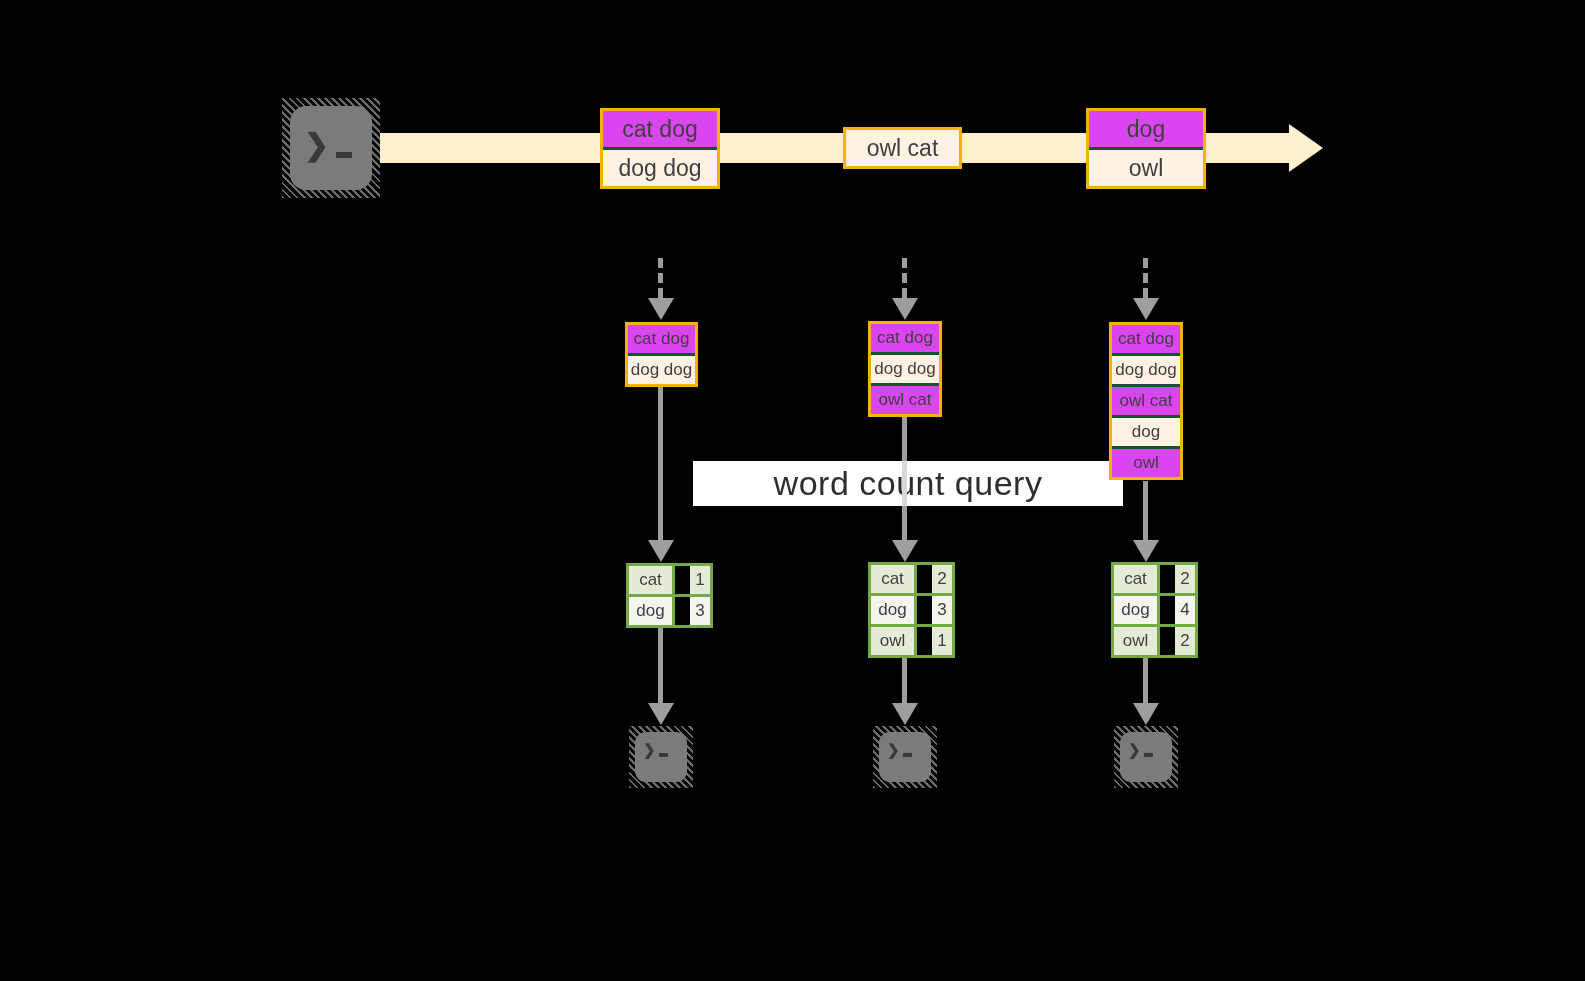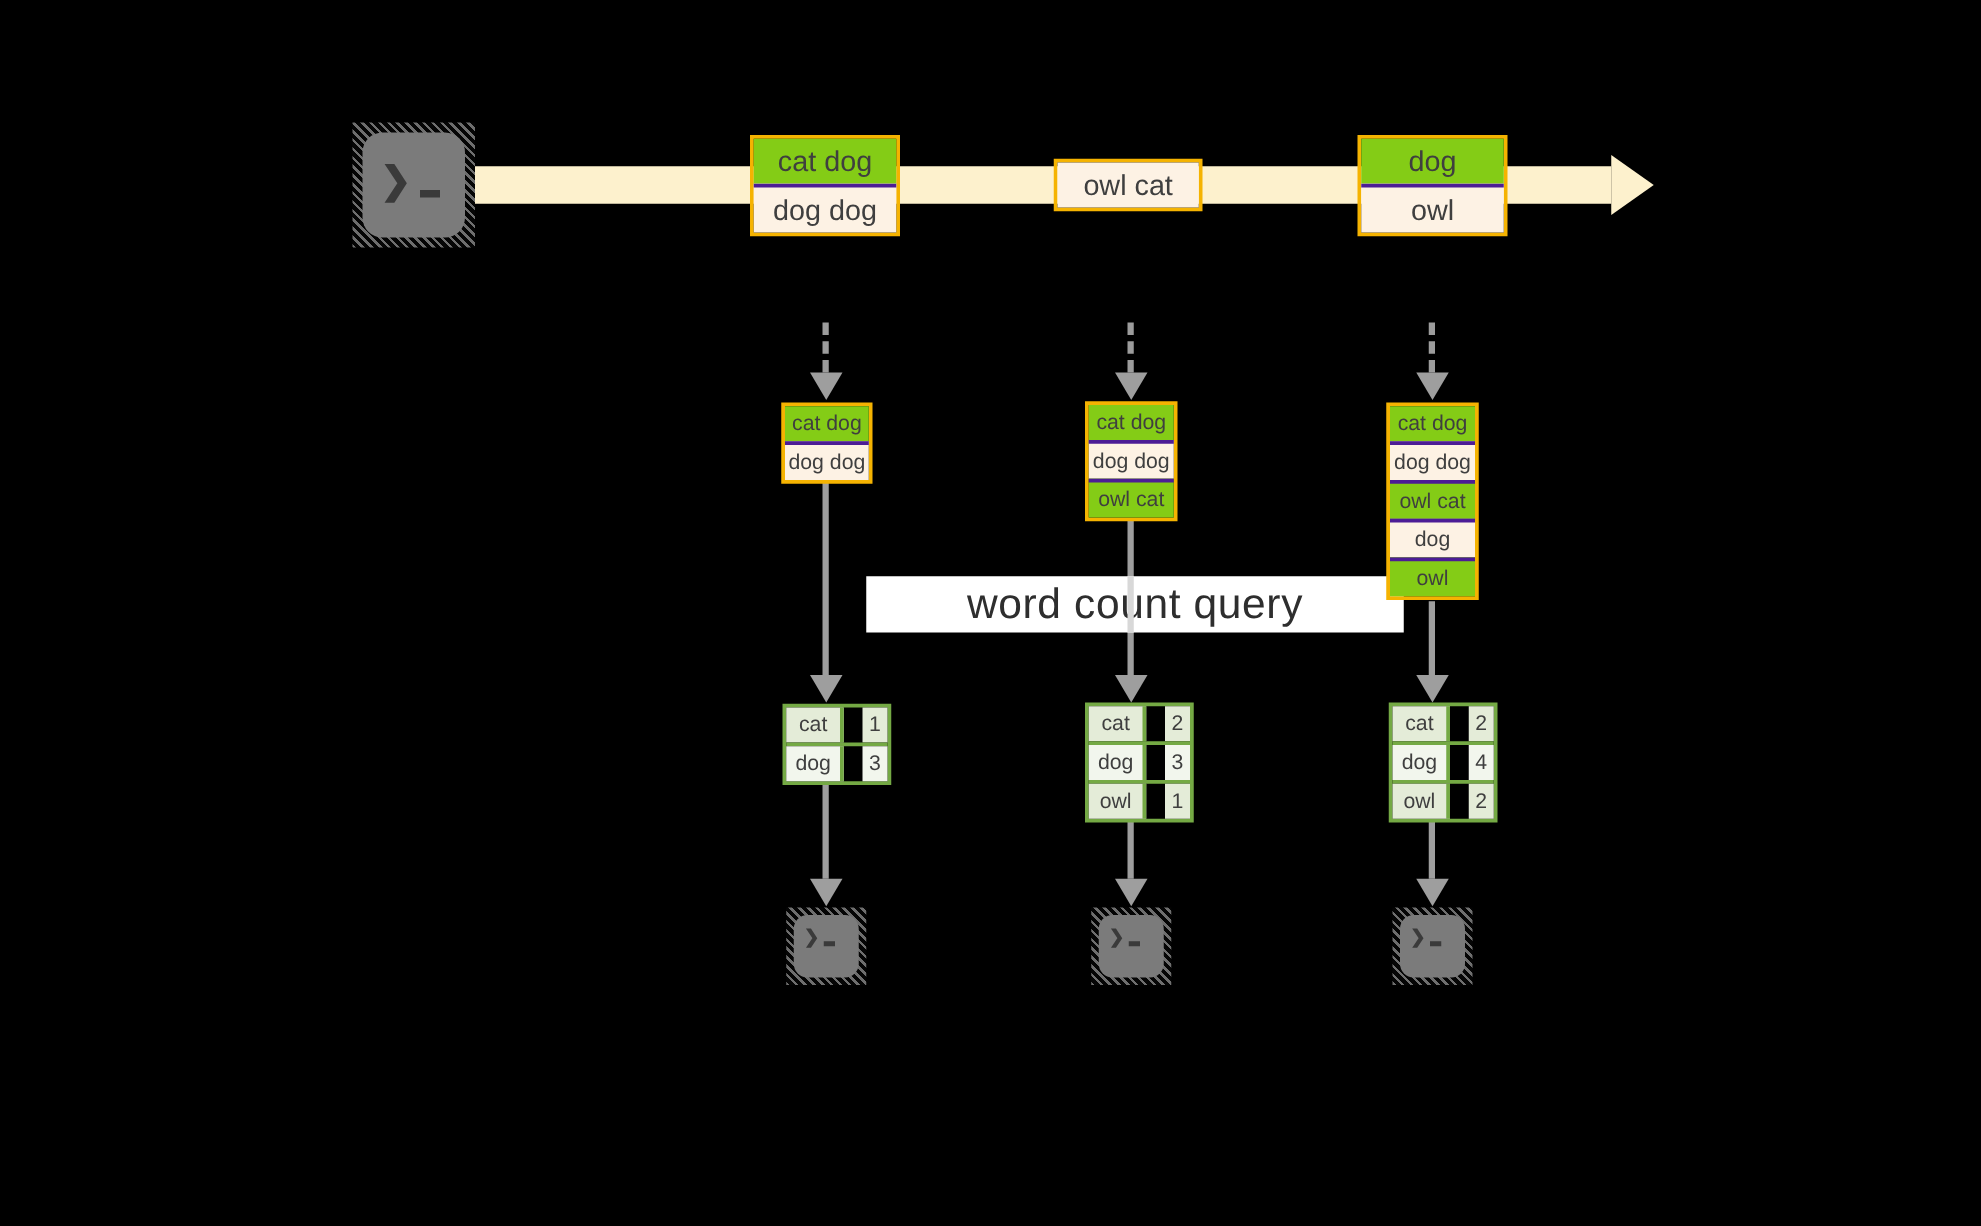--- a/index.html
+++ b/index.html
@@ -16,22 +16,22 @@
 
   
   .term{background:repeating-linear-gradient(45deg,#6e6e6e 0 2px,#050505 2px 5px);z-index:6;}
   .term .inner{position:absolute;background:#7b7b7b;}
   .term .chev{position:absolute;color:#3a3a3a;font-weight:bold;line-height:1;}
   .term .dash{position:absolute;background:#3a3a3a;}
 
   
   .obox{border:3px solid #f5b301;display:flex;flex-direction:column;z-index:6;}
   .obox .cell{display:flex;align-items:center;justify-content:center;color:#3f3f3f;}
-  .obox .cell + .cell{border-top:3px solid #4c1d95;}
-  .cell.peach{background:#84cc16;}
+  .obox .cell + .cell{border-top:3px solid #14532d;}
+  .cell.peach{background:#d946ef;}
   .cell.cream{background:#fdf2e4;}
   .evbox .cell{height:36px;font-size:23px;}
   .stackbox .cell{height:28px;font-size:17px;}
   .evbox{z-index:3;}
 
   
   .stem{width:5px;background:#9e9e9e;z-index:2;}
   .stem.dashed{width:0;background:none;border-left:5px dashed #9c9c9c;}
   .ahead{width:0;height:0;border-left:13px solid transparent;border-right:13px solid transparent;
     border-top:22px solid #9e9e9e;z-index:2;}

